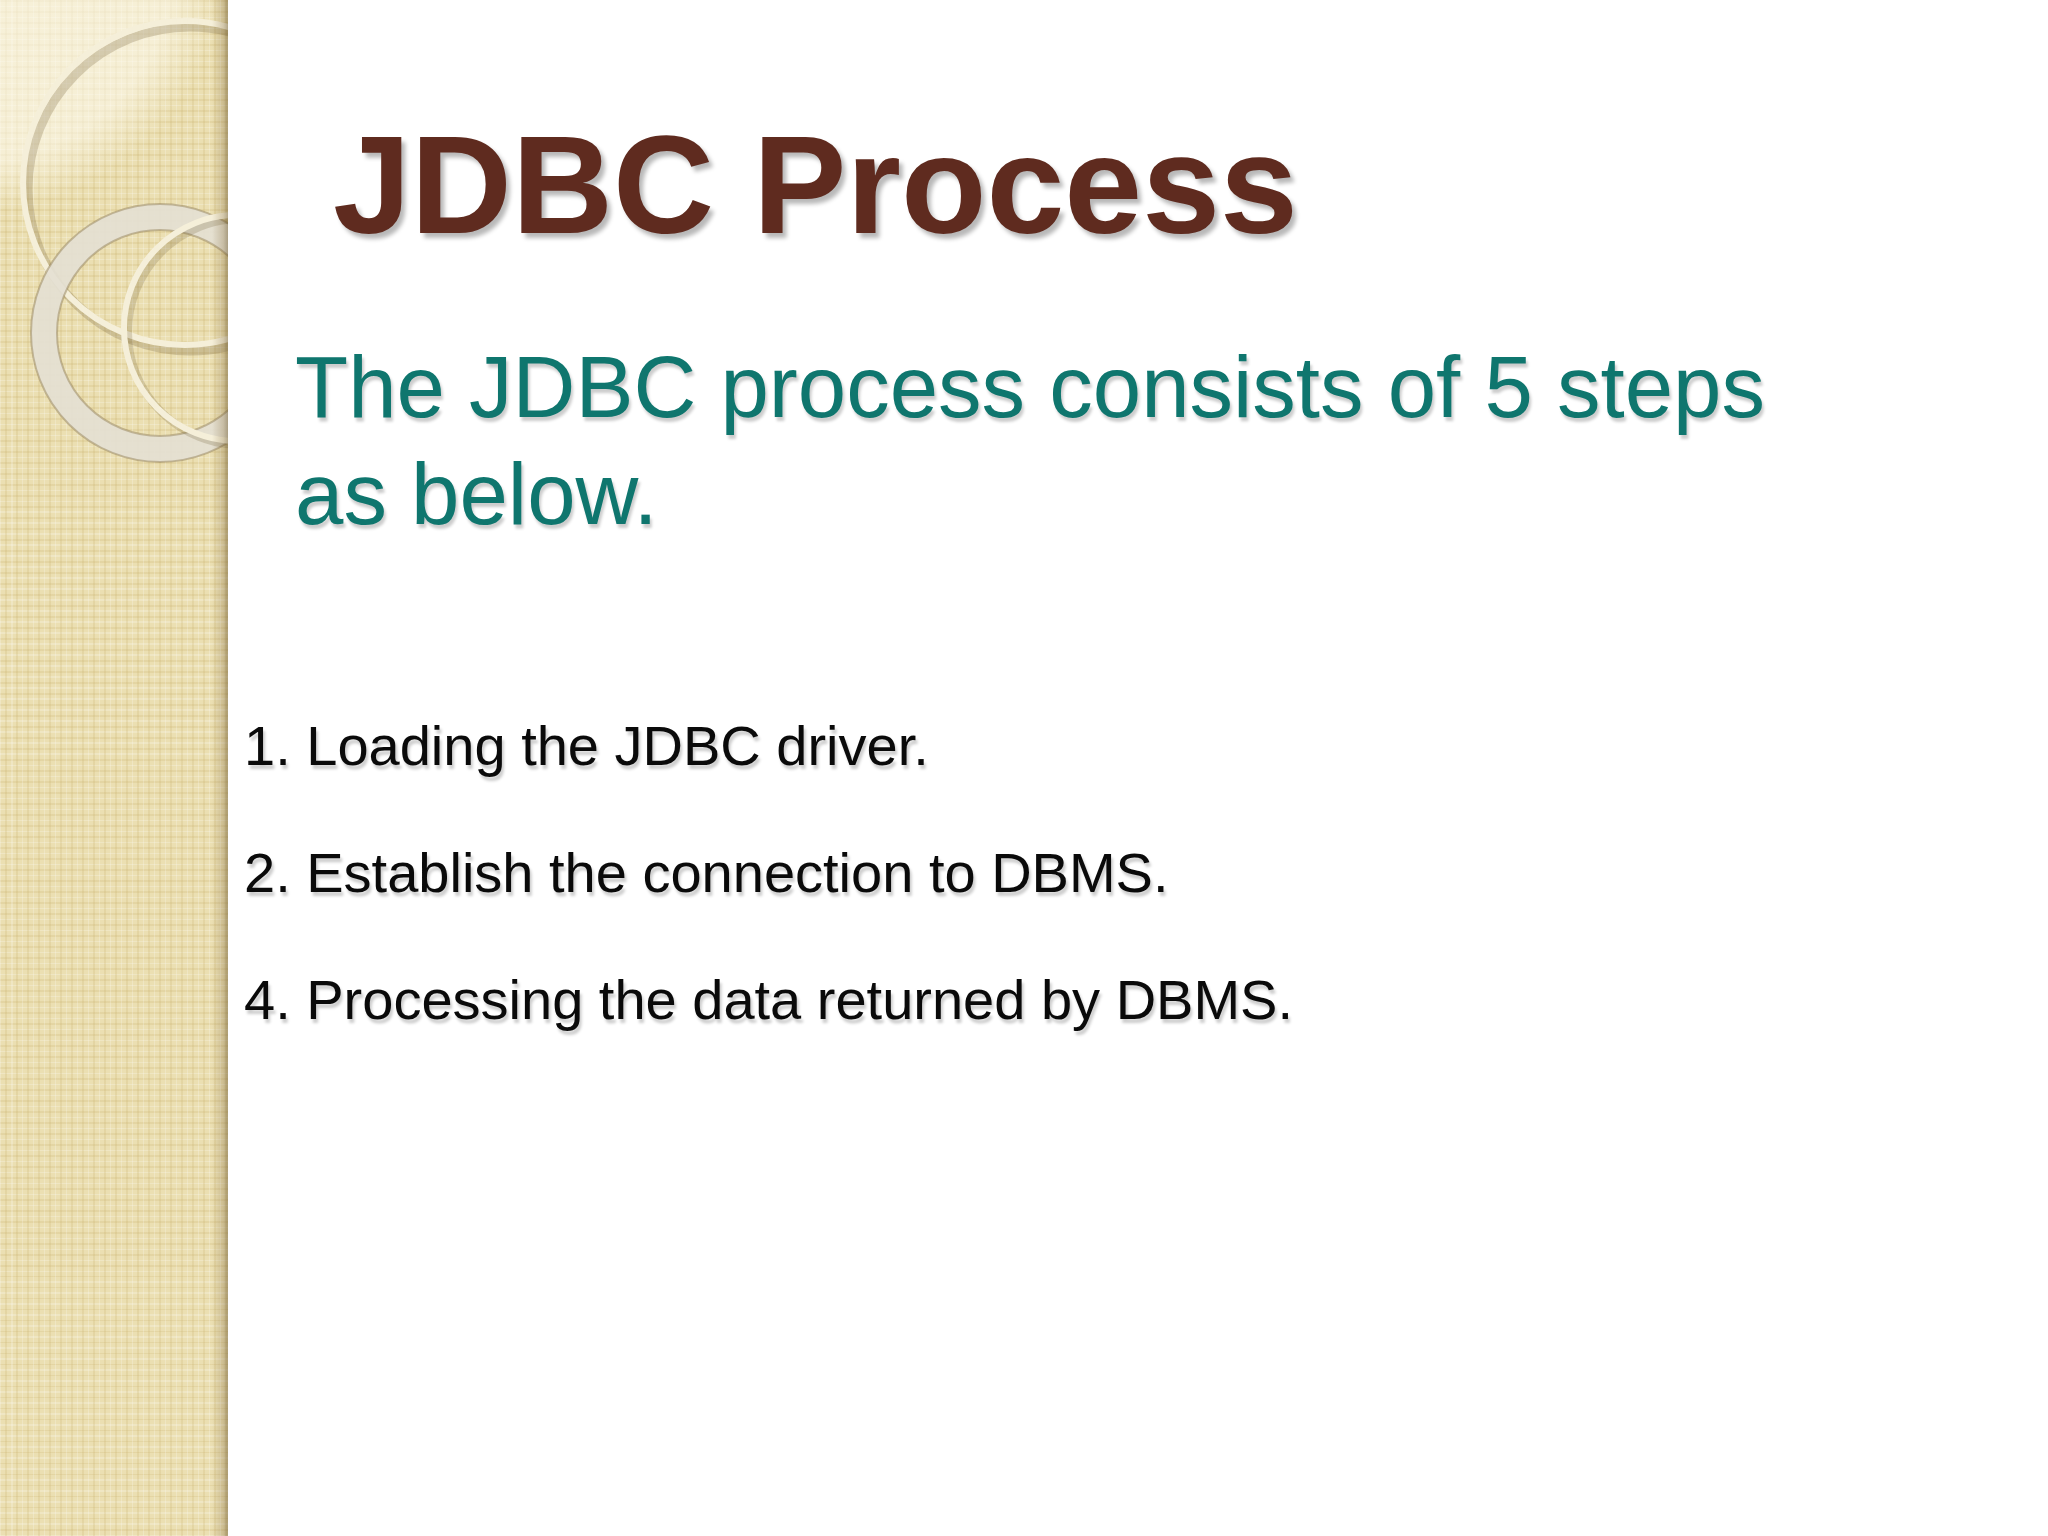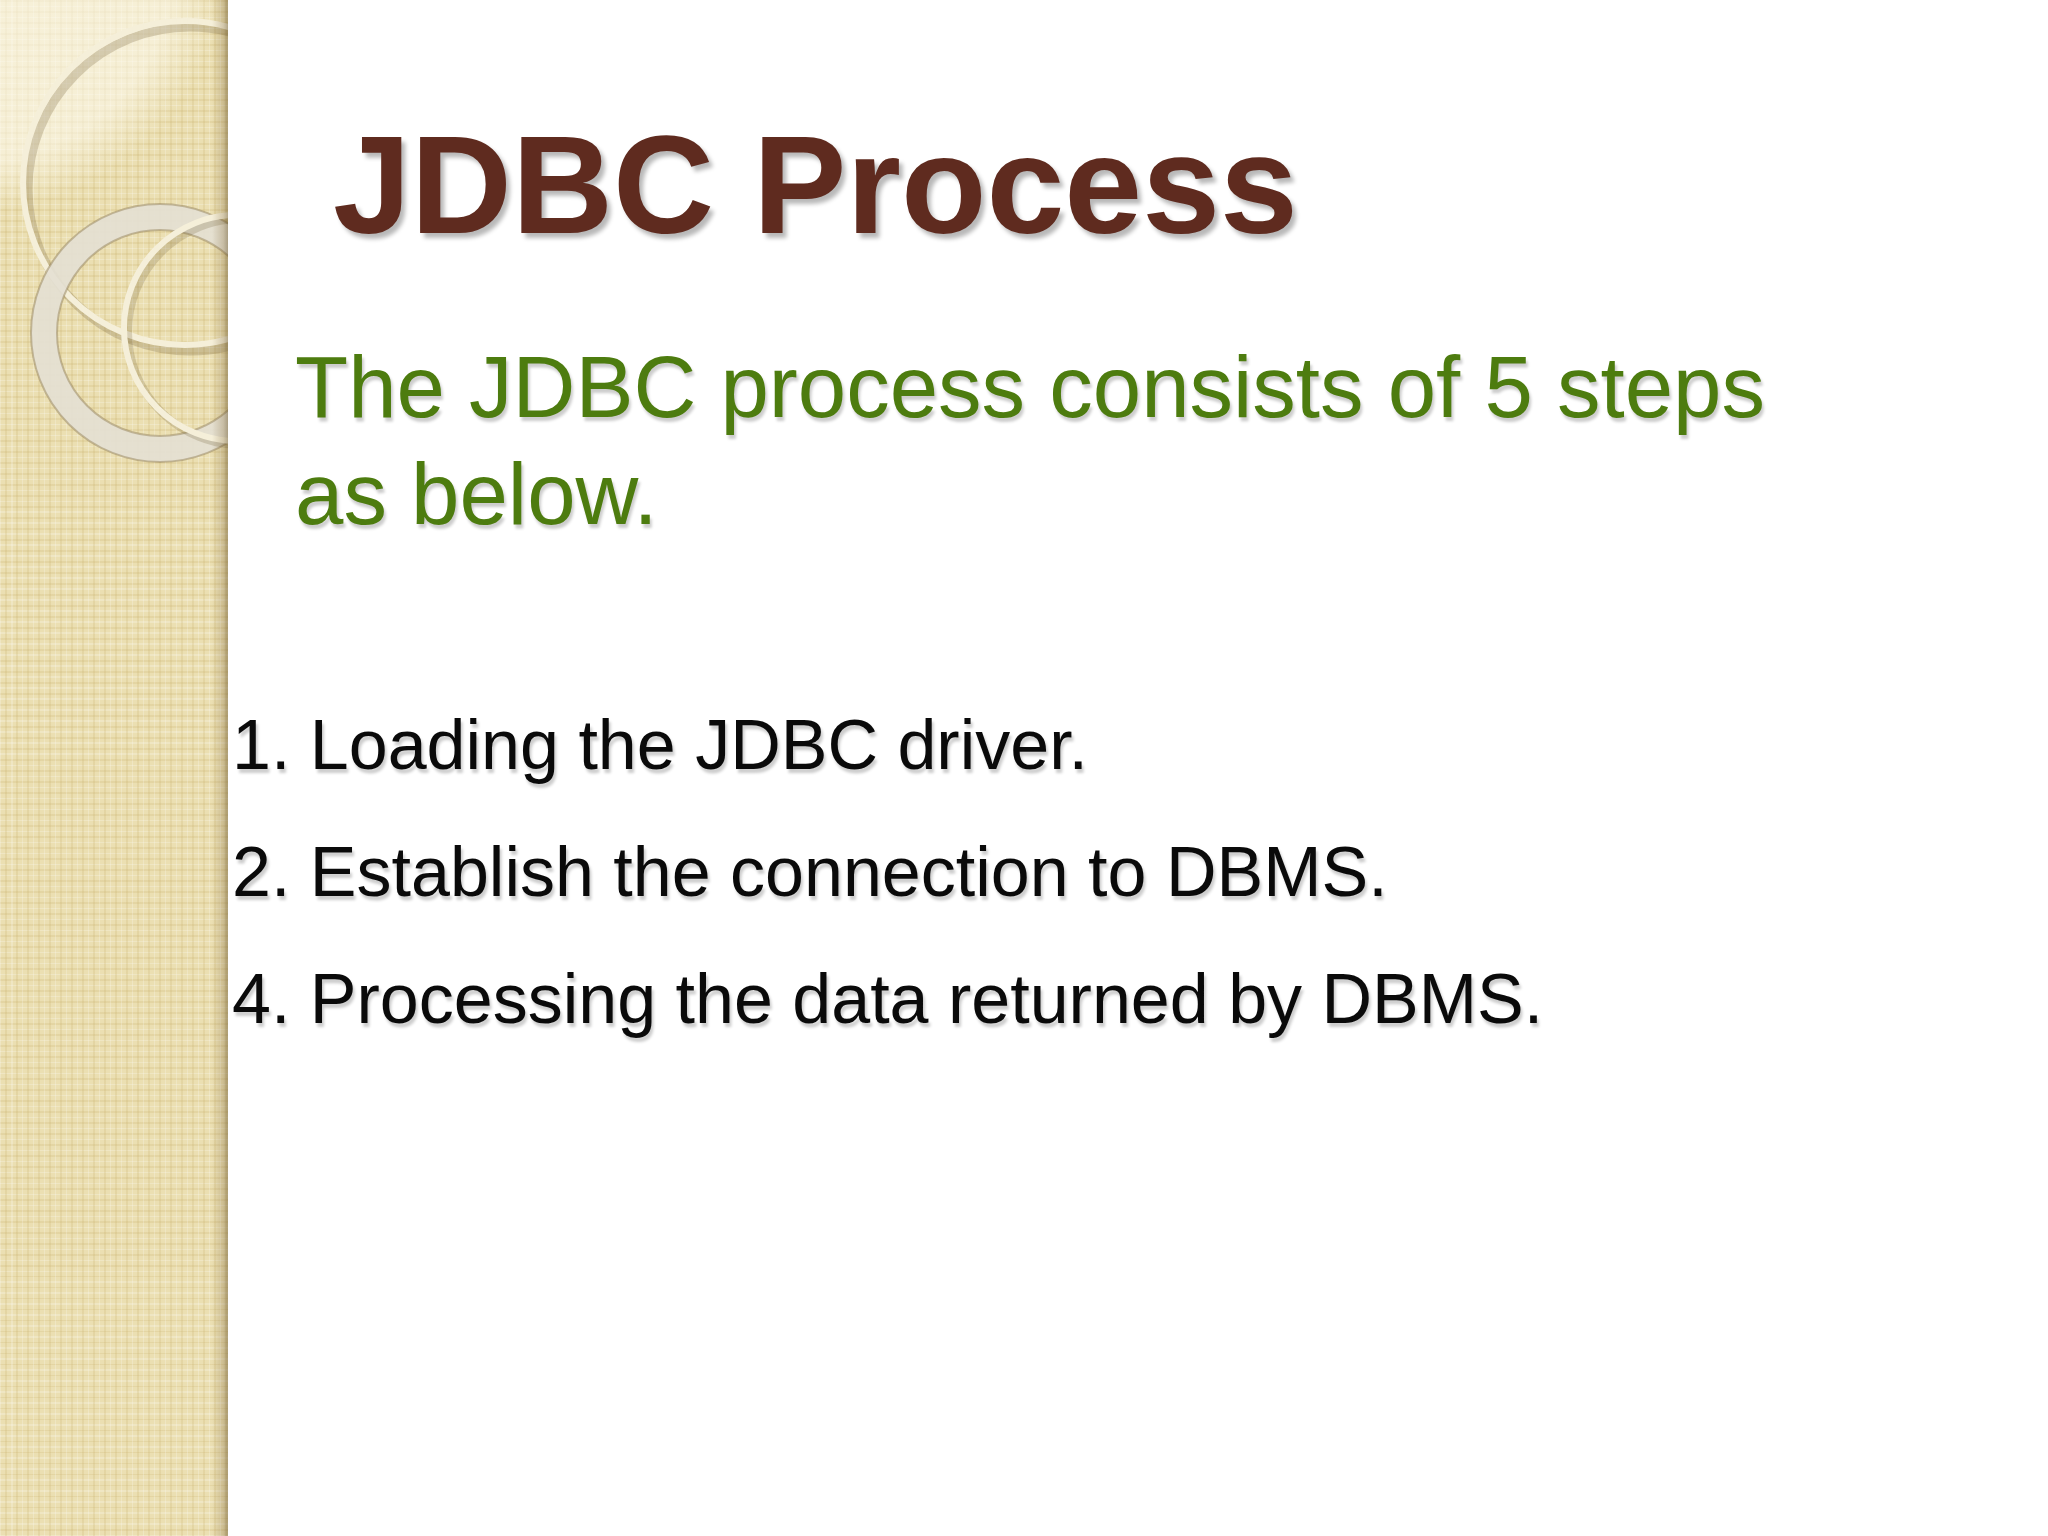--- a/index.html
+++ b/index.html
@@ -58,30 +58,30 @@
     color: #5f2b1f;
     white-space: nowrap;
     text-shadow: 4px 5px 4px rgba(0,0,0,0.28);
   }
   .intro {
     position: absolute;
     left: 295px;
     top: 333px;
     font-size: 87px;
     line-height: 107px;
-    color: #4d7c0f;
+    color: #0f766e;
     text-shadow: 2px 4px 3px rgba(0,0,0,0.20);
   }
   .intro-line { white-space: nowrap; }
 
   .steps {
     position: absolute;
-    left: 232px;
+    left: 244px;
     top: 682px;
-    font-size: 70px;
+    font-size: 56px;
     color: #0a0a0a;
     text-shadow: 2px 4px 3px rgba(0,0,0,0.20);
   }
   .step {
     height: 127px;
     line-height: 127px;
     white-space: nowrap;
   }
 </style>
 </head>

